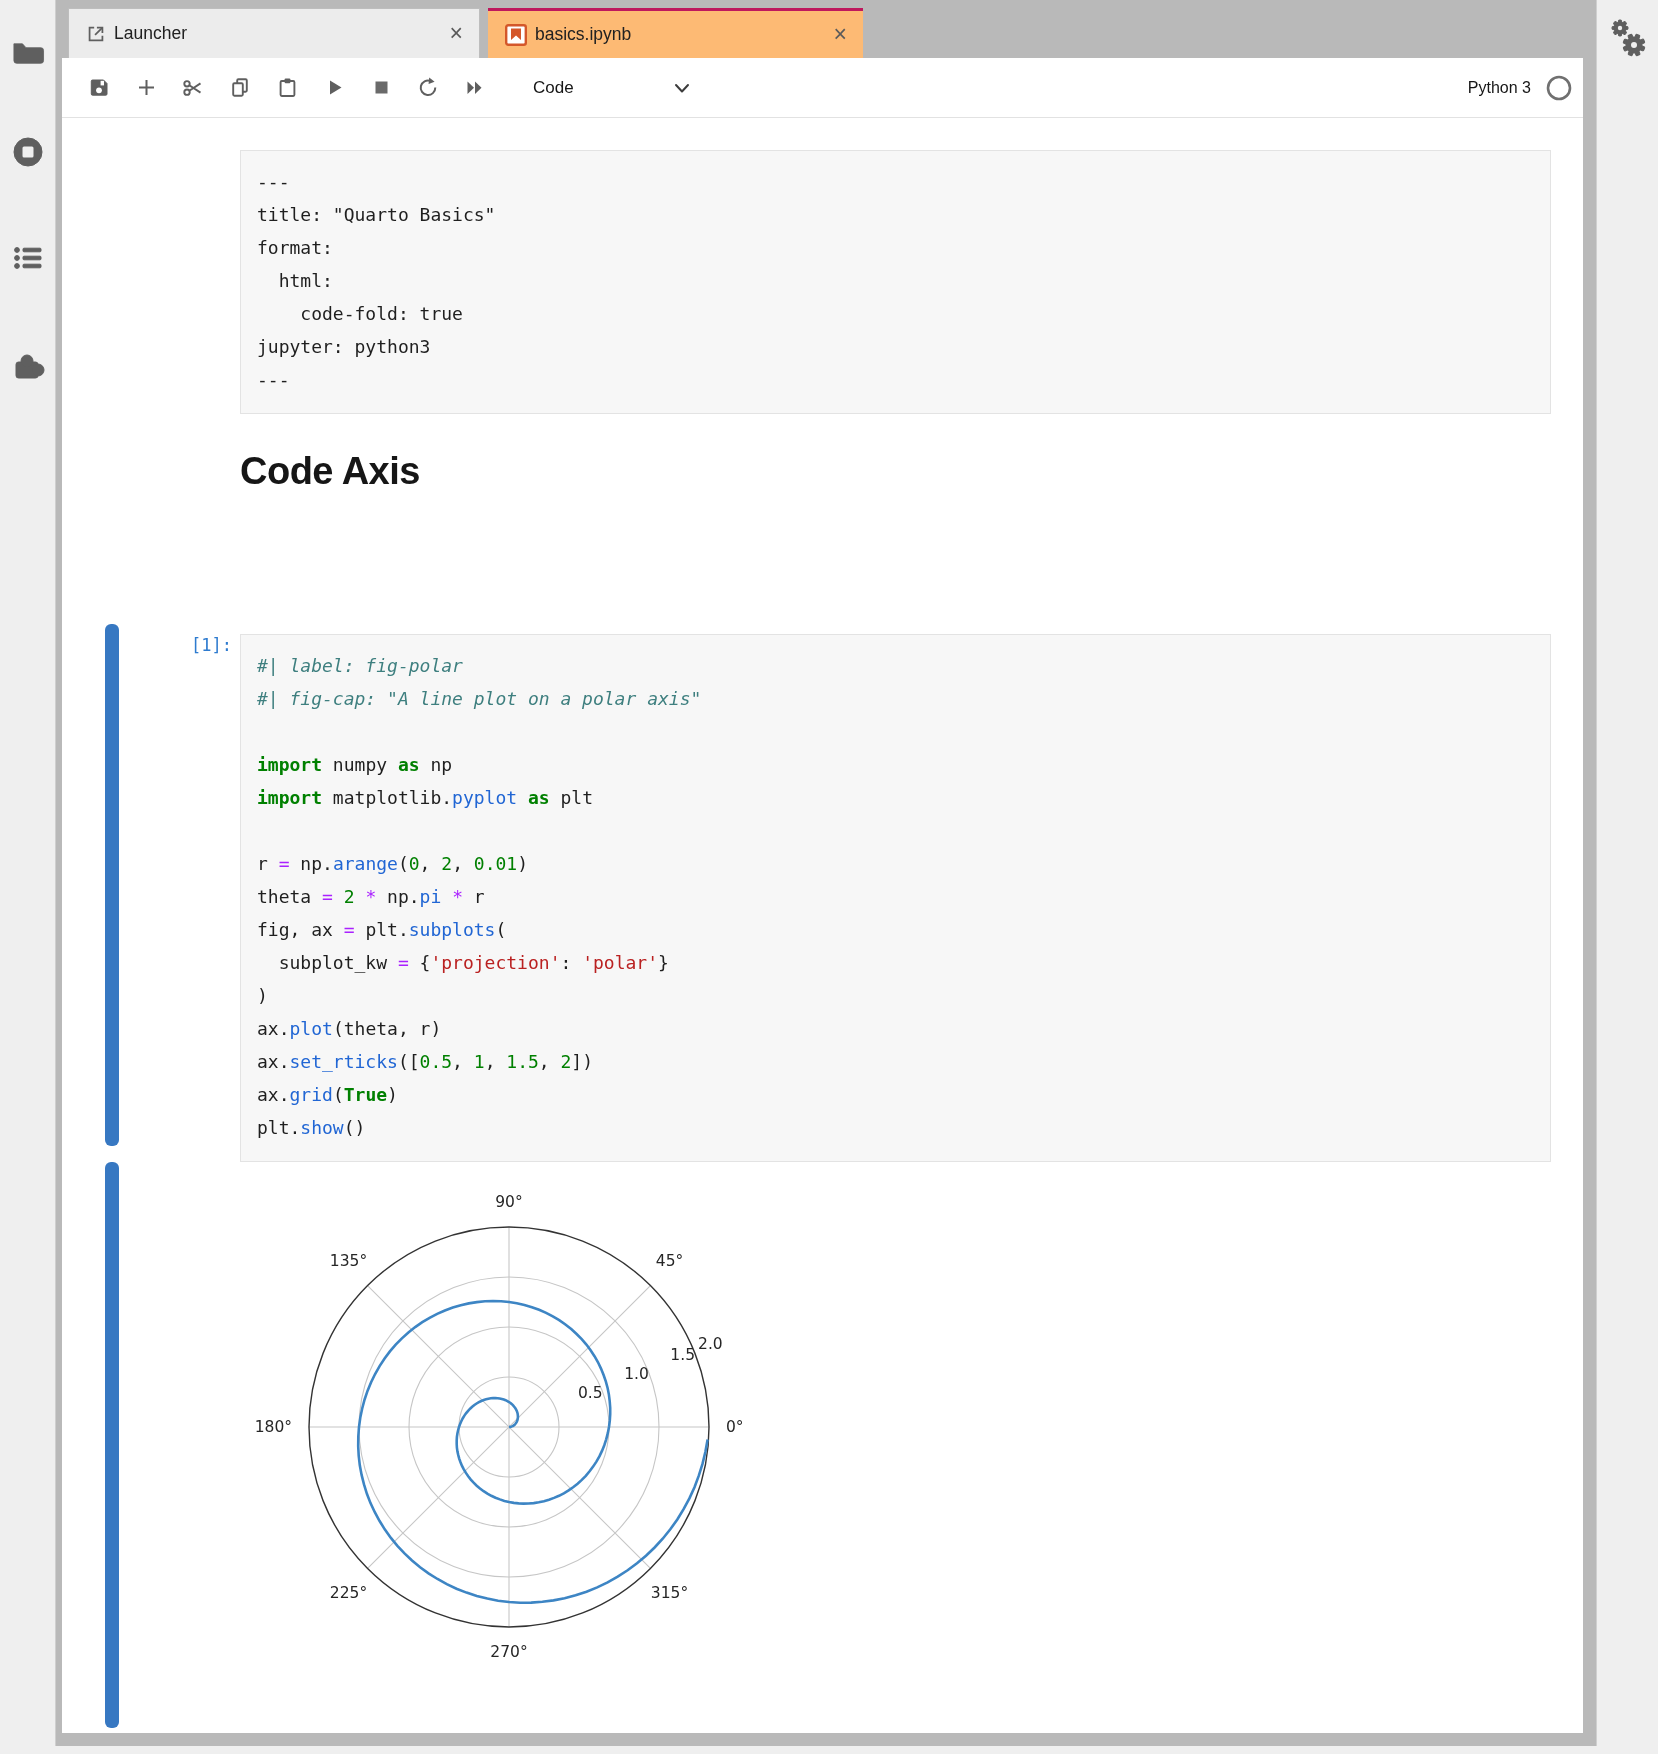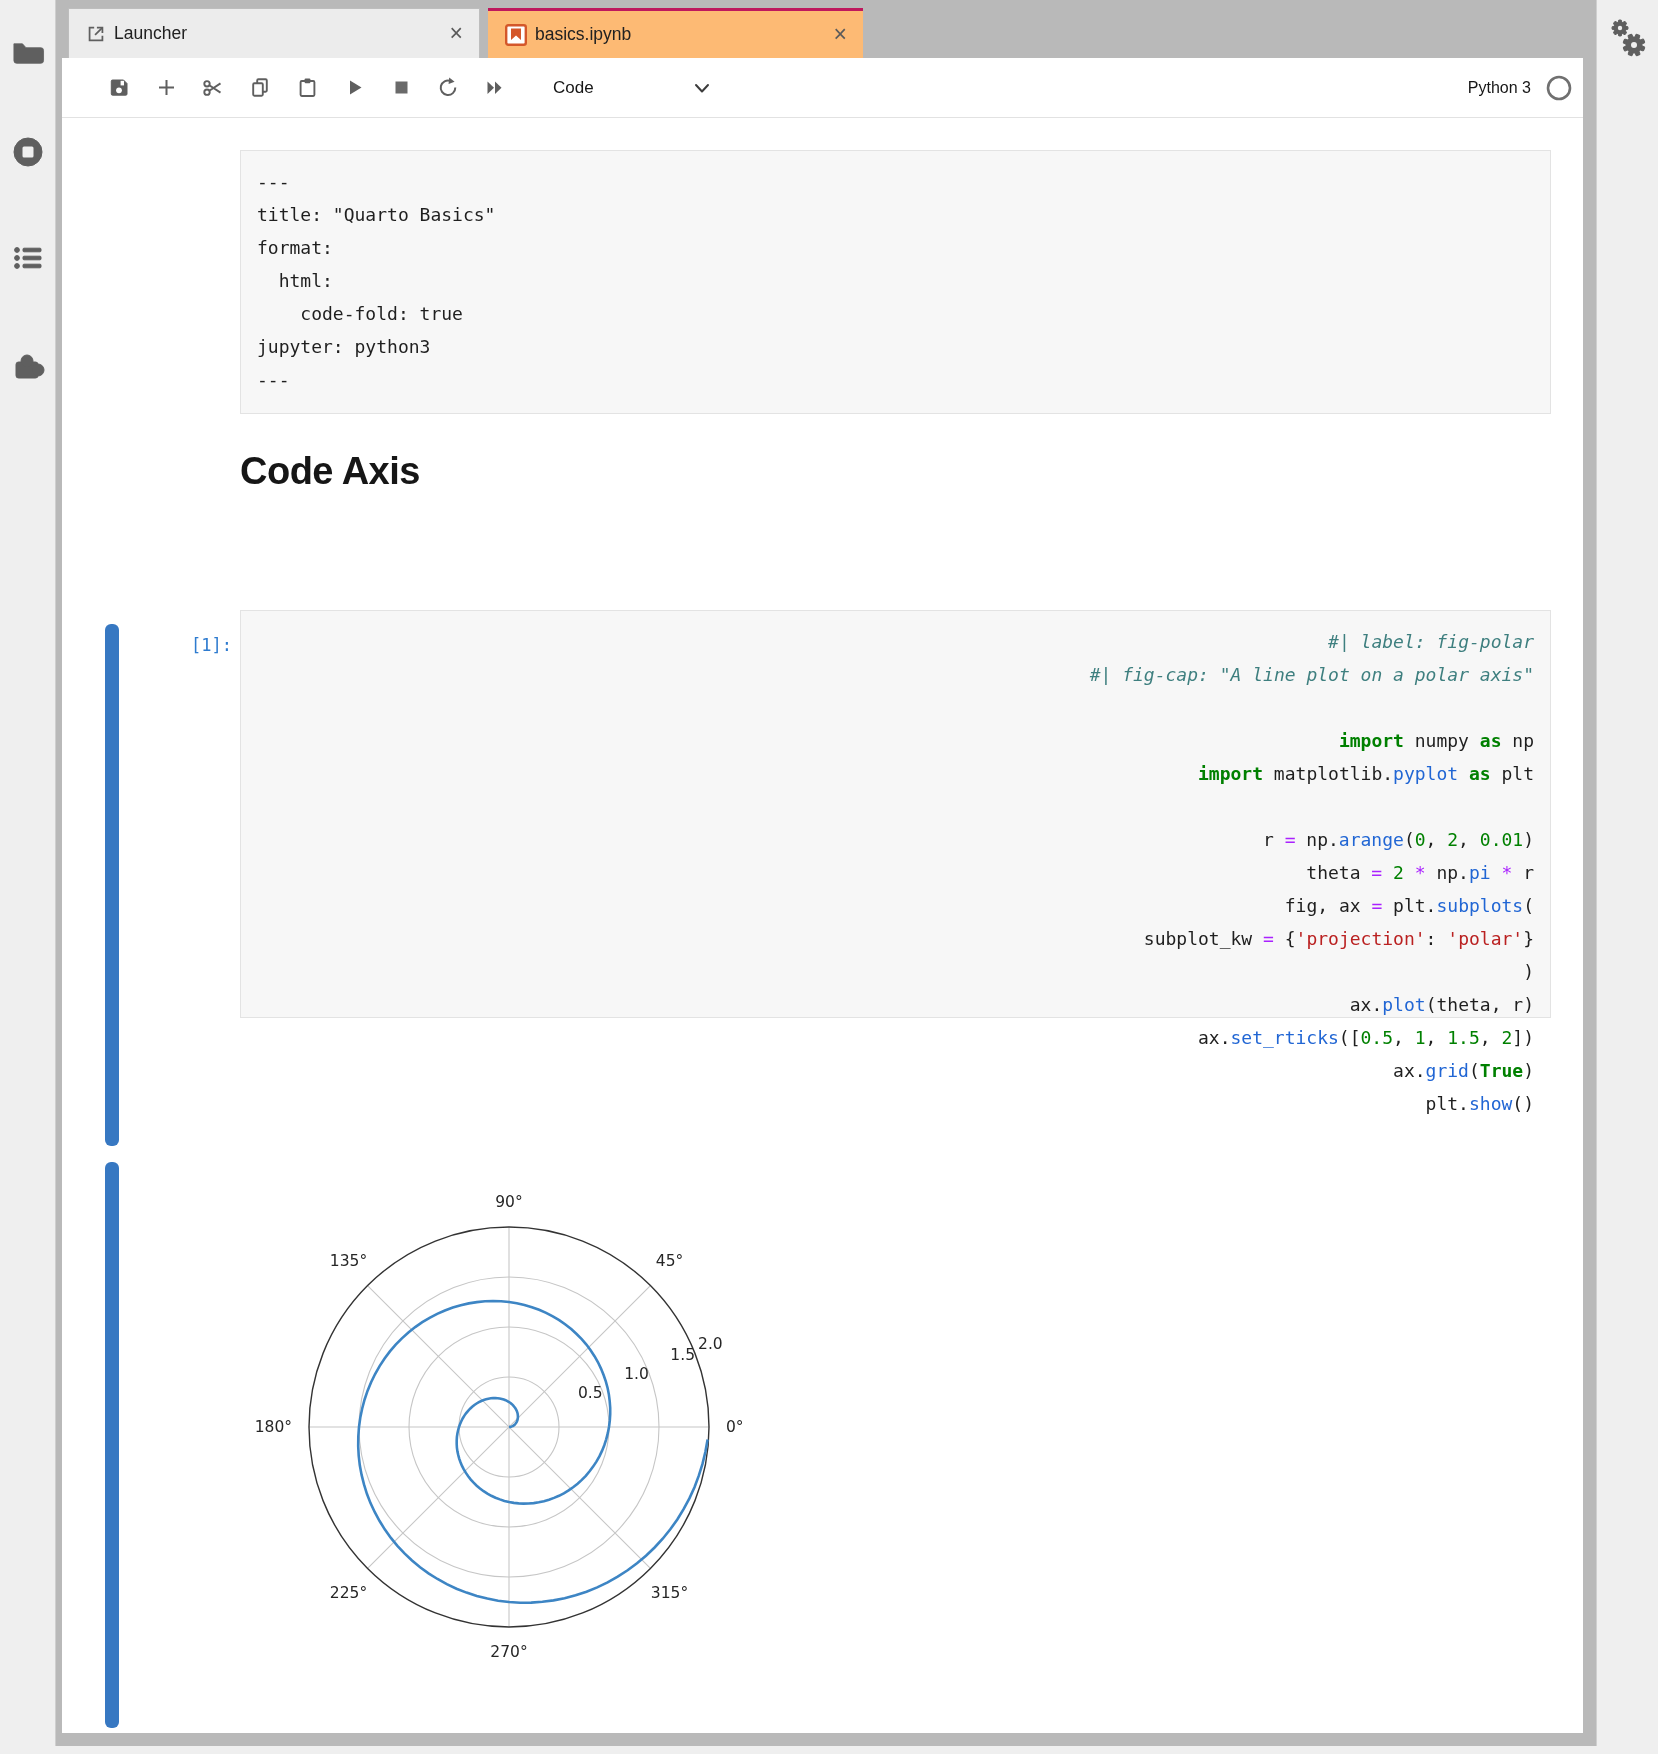--- a/index.html
+++ b/index.html
@@ -34,21 +34,21 @@
     display:flex; align-items:center; padding:0 14px 0 16px; position:relative;
     font-size:17.5px; color:#212121; cursor:default;
   }
   .tab.inactive { width:412px; background:#ececec; border:1px solid #bdbdbd; border-bottom:none; margin-right:8px; }
   .tab.active { width:375px; background:#fdba74; border-top:3px solid #be185d; }
   .tab .tab-label { margin-left:7px; flex:1; white-space:nowrap; overflow:hidden; }
   .tab .tab-close { font-size:23px; color:#5a5a5a; line-height:1; padding:0 2px; }
   
   .toolbar {
     height:60px; background:#fff; border-bottom:1px solid #e2e2e2;
-    display:flex; align-items:center; padding:0 10px 0 44px;
+    display:flex; align-items:center; padding:0 10px 0 24px;
   }
   .tb-btn { width:26px; height:26px; margin-right:21px; display:flex; align-items:center; justify-content:center; }
   .tb-select { display:flex; align-items:center; margin-left:24px; font-size:17px; color:#161616; }
   .tb-select .chev { margin-left:98px; }
   .tb-spacer { flex:1; }
   .kernel-name { font-size:16px; color:#161616; margin-right:14px; }
   .kernel-status { width:28px; height:28px; }
 
   
   .content { flex:1; background:#ffffff; position:relative; overflow:hidden; }
@@ -56,21 +56,21 @@
   .cell-box {
     position:absolute; left:178px; width:1311px;
     background:#f7f7f7; border:1px solid #e3e3e3;
   }
   pre.codearea {
     font-family:"DejaVu Sans Mono", monospace;
     font-size:18px; line-height:33px; color:#1f1f1f;
     padding:14px 16px; white-space:pre;
   }
   .yaml-cell { top:32px; height:264px; }
-  .code-cell { top:492px; height:408px;text-align:right; }
+  .code-cell { top:516px; height:528px; }
 
   .md-heading {
     position:absolute; left:178px; top:332px;
     font-size:38px; font-weight:700; color:#161616; letter-spacing:-0.5px;
   }
   .md-paragraph {
     position:absolute; left:178px; top:424px;
     font-size:19.5px; color:#1c1c1c;
   }
 

